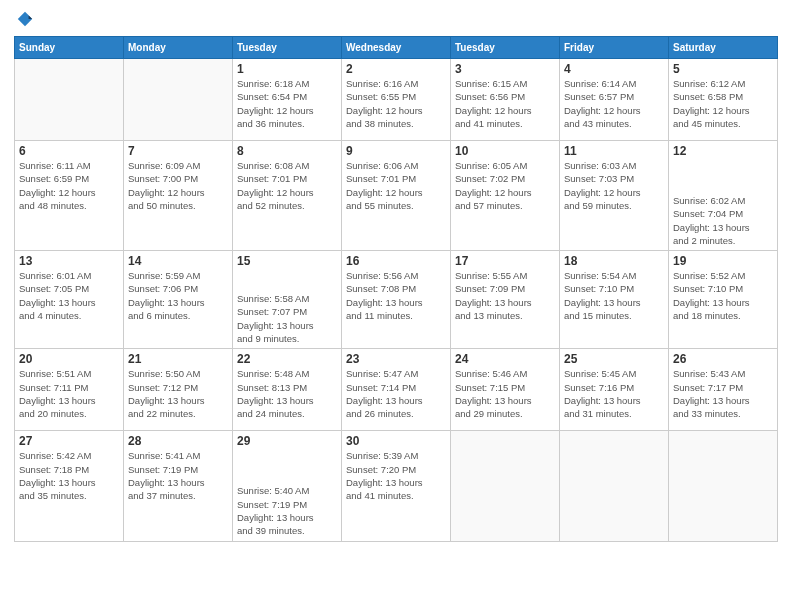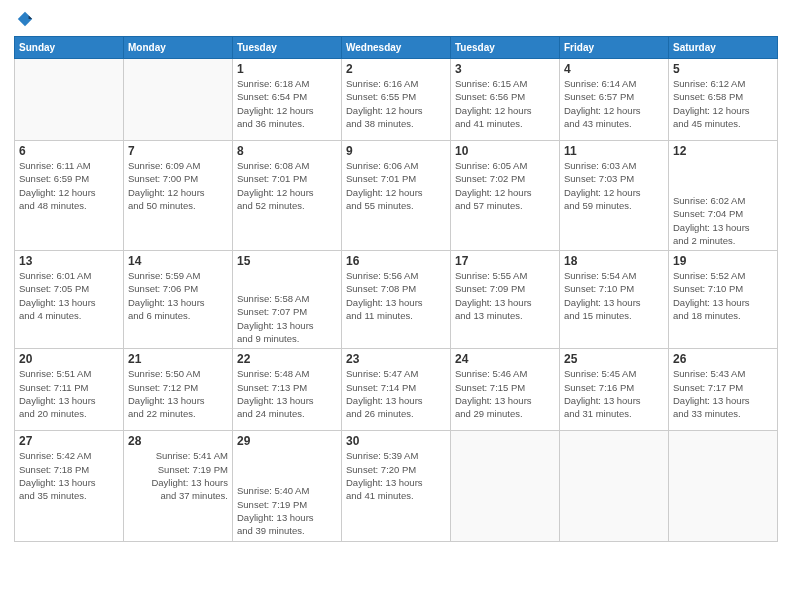--- a/index.html
+++ b/index.html
@@ -278,21 +278,21 @@
           <td>
             <span class="day-number">21</span>
             <div class="day-info" style="white-space: pre-line;">Sunrise: 5:50 AM
 Sunset: 7:12 PM
 Daylight: 13 hours
 and 22 minutes.</div>
           </td>
           <td>
             <span class="day-number">22</span>
             <div class="day-info" style="white-space: pre-line;">Sunrise: 5:48 AM
-Sunset: 7:13 PM
+Sunset: 8:13 PM
 Daylight: 13 hours
 and 24 minutes.</div>
           </td>
           <td>
             <span class="day-number">23</span>
             <div class="day-info" style="white-space: pre-line;">Sunrise: 5:47 AM
 Sunset: 7:14 PM
 Daylight: 13 hours
 and 26 minutes.</div>
           </td>
@@ -321,21 +321,21 @@
         <tr>
           <td>
             <span class="day-number">27</span>
             <div class="day-info" style="white-space: pre-line;">Sunrise: 5:42 AM
 Sunset: 7:18 PM
 Daylight: 13 hours
 and 35 minutes.</div>
           </td>
           <td>
             <span class="day-number">28</span>
-            <div class="day-info" style="white-space: pre-line; text-align: right;">Sunrise: 5:41 AM
+            <div class="day-info" style="white-space: pre-line;">Sunrise: 5:41 AM
 Sunset: 7:19 PM
 Daylight: 13 hours
 and 37 minutes.</div>
           </td>
           <td>
             <span class="day-number">29</span>
             <div class="day-info" style="white-space: pre-line; margin-top: 36px;">Sunrise: 5:40 AM
 Sunset: 7:19 PM
 Daylight: 13 hours
 and 39 minutes.</div>

